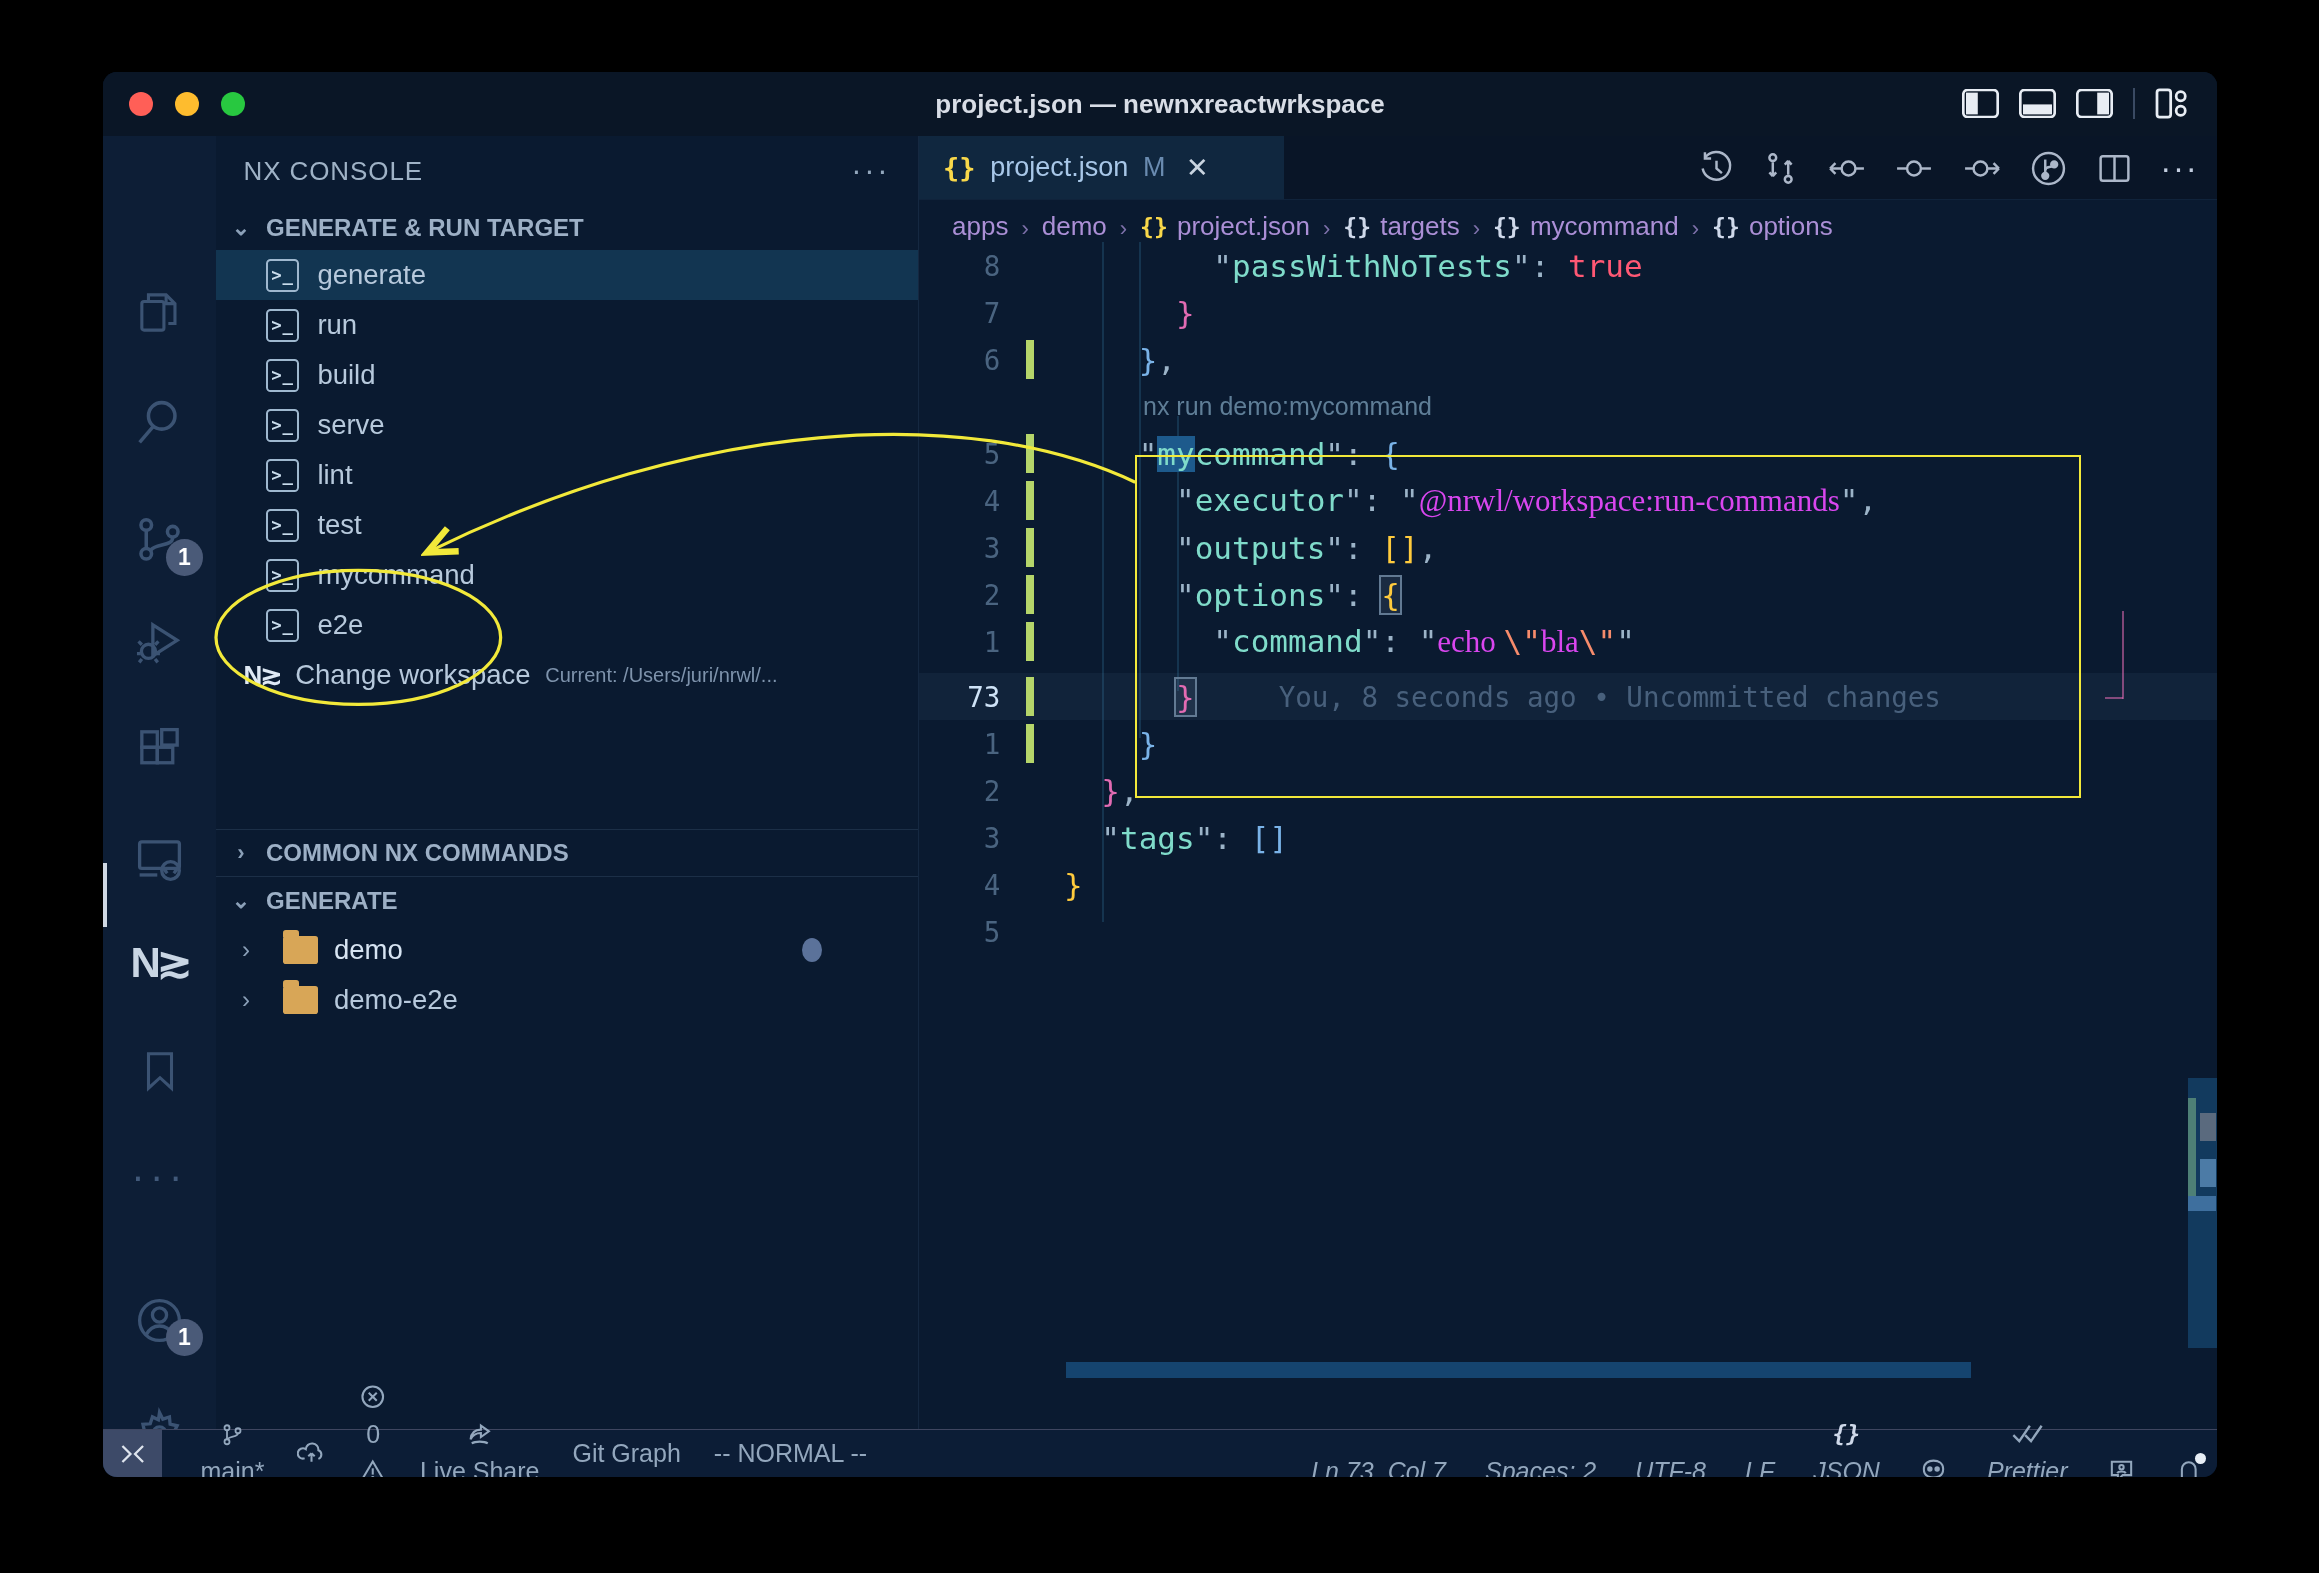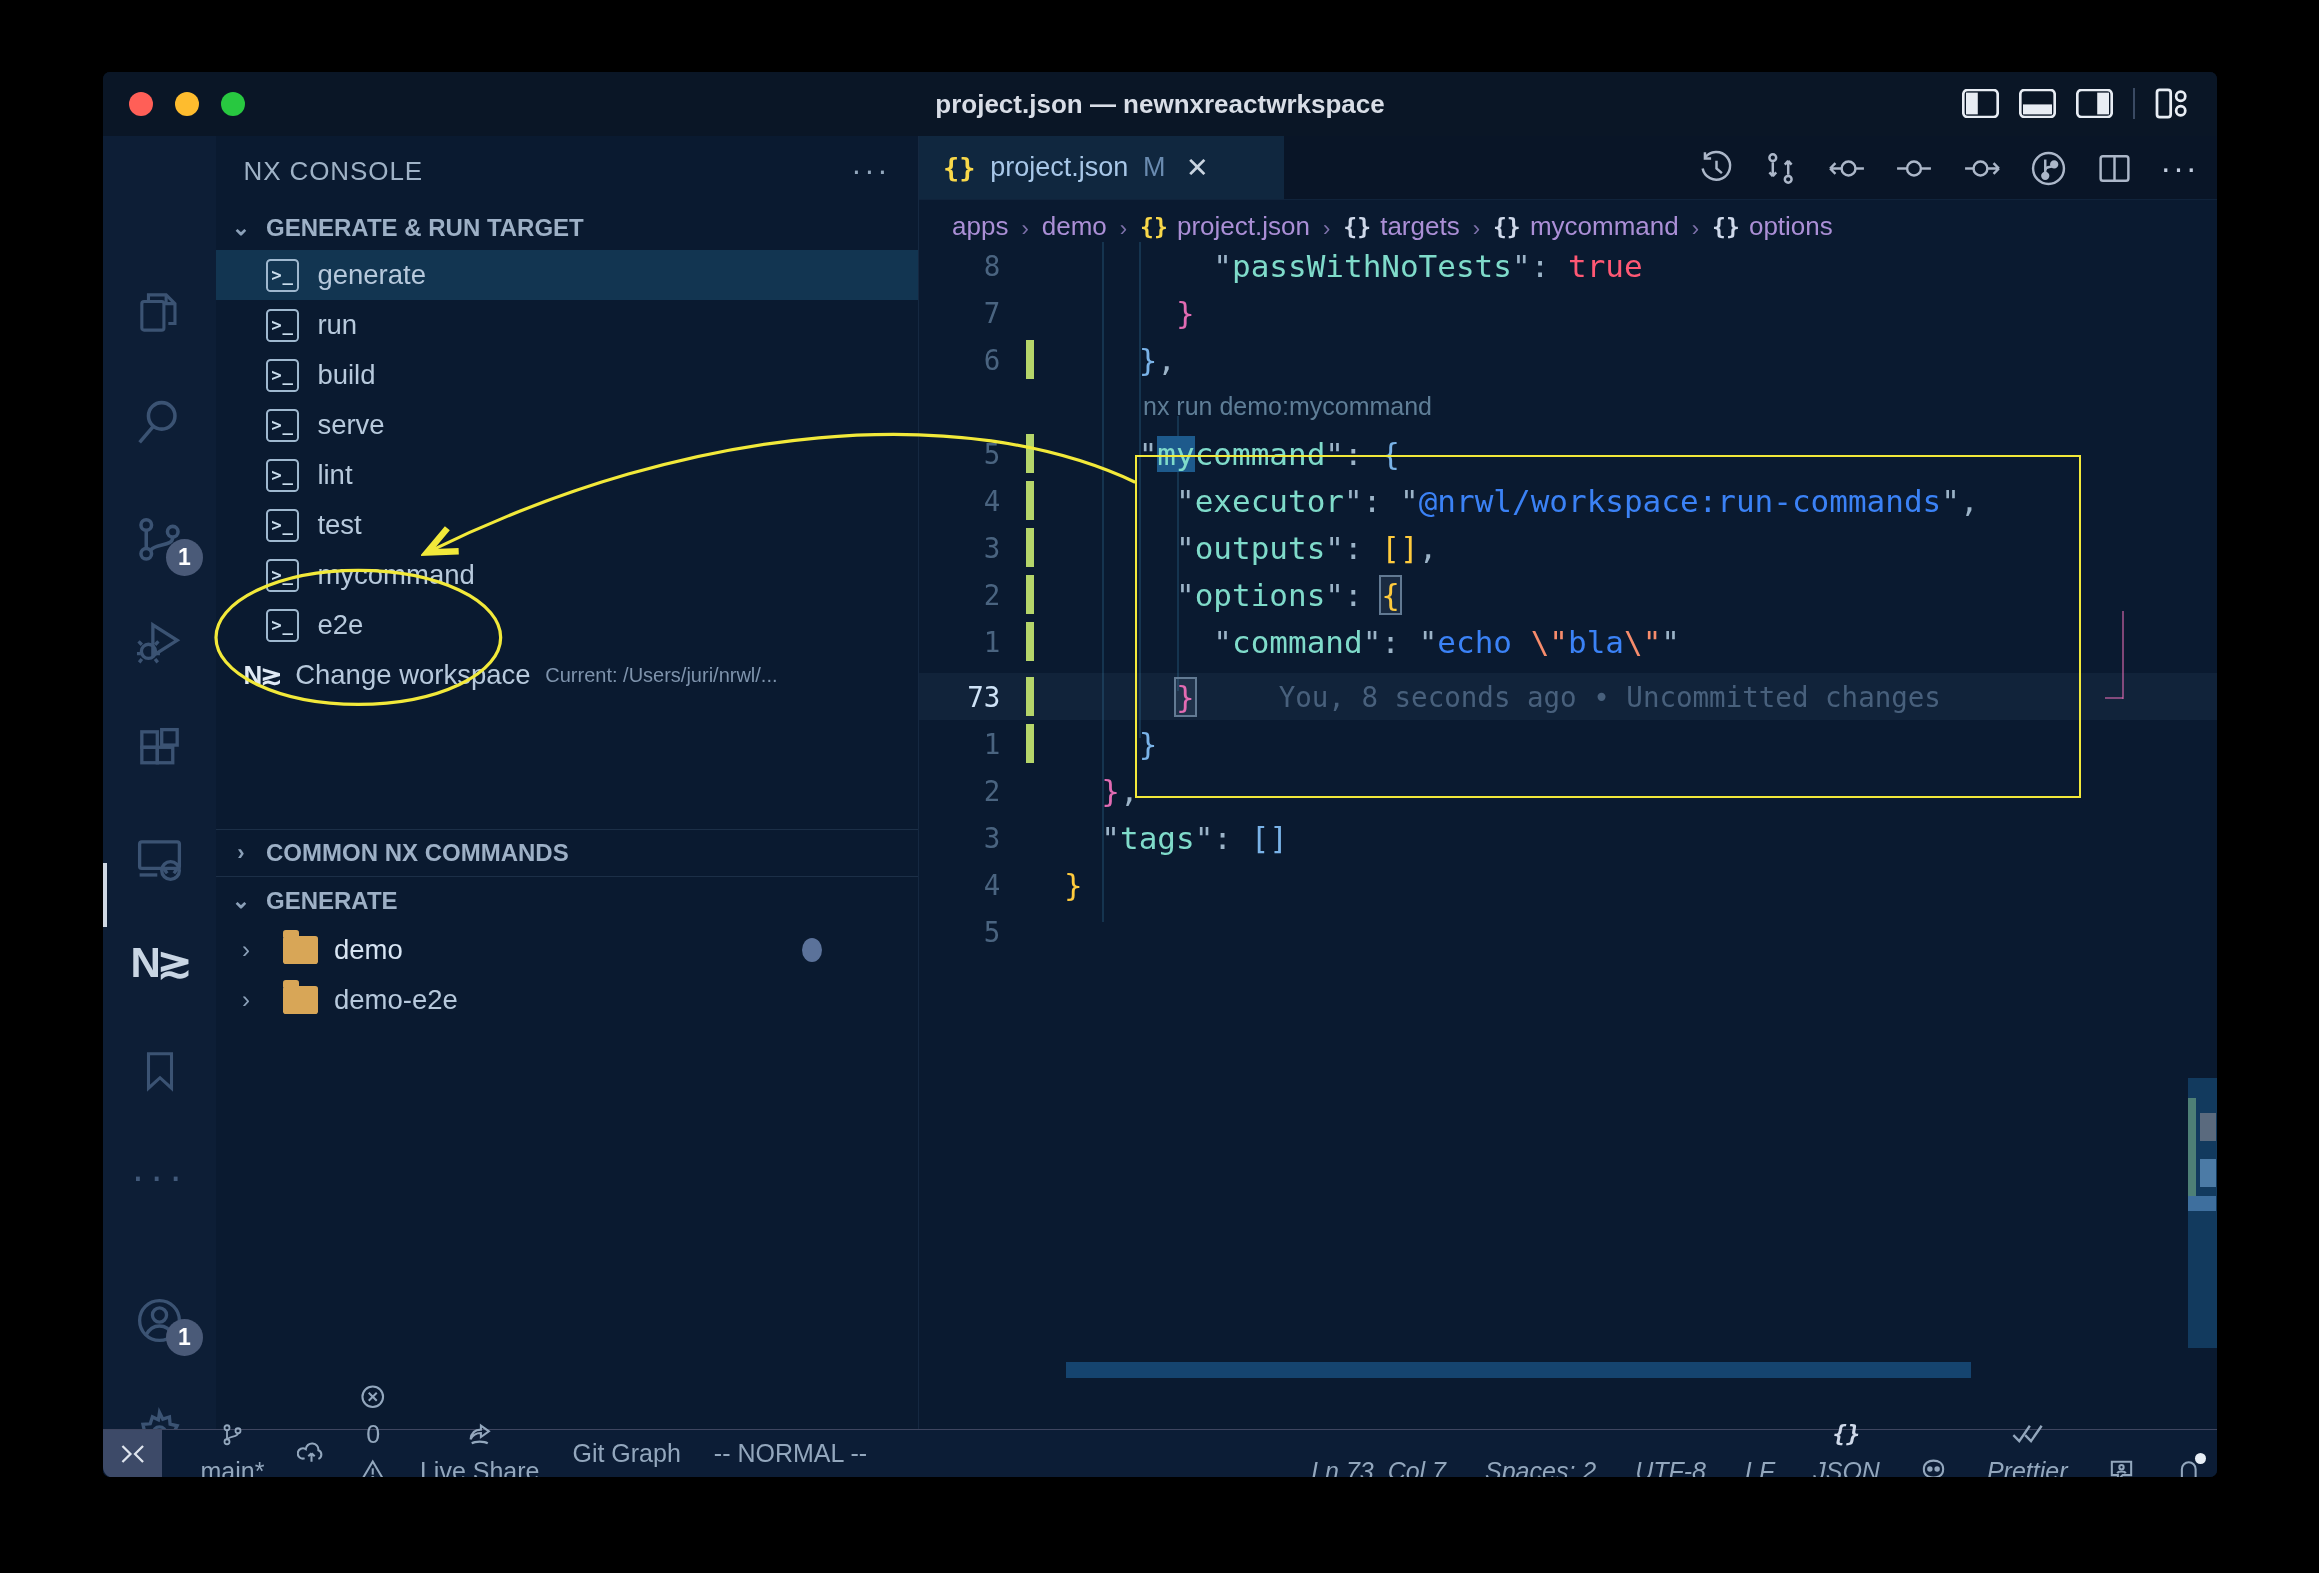--- a/index.html
+++ b/index.html
@@ -1,19 +1,19 @@
 <!DOCTYPE html>
 <html style="font-size:14.7px"><head>
 <meta charset="utf-8">
 <style>
   * { margin:0; padding:0; box-sizing:border-box; }
   html,body { background:#000; width:2320px; height:1574px; overflow:hidden;
               font-family:"Liberation Sans", sans-serif; }
   #window { position:absolute; left:103px; top:72px; width:2114px; height:1405px;
-            background:#0a1a30; border-radius:7px; overflow:hidden;
+            background:#0a1a30; border-radius:14px; overflow:hidden;
             display:flex; flex-direction:column; }
 
   
   .titlebar { height:64px; background:#0a1626; flex:0 0 auto; position:relative;
               display:flex; align-items:center; }
   .traffic { position:absolute; left:26px; top:20px; display:flex; gap:22px; }
   .tl { width:24px; height:24px; border-radius:50%; }
   .title { width:100%; text-align:center; color:#d8dde6; font-size:26px; font-weight:600; }
   .layout-icons { position:absolute; right:27.5px; top:15.6px; display:flex; gap:20px; align-items:center; }
   .layout-icons svg { display:block; }
@@ -80,21 +80,21 @@
   
   .code-area { flex:1 1 auto; position:relative; font-family:"DejaVu Sans Mono",monospace; overflow:hidden; }
   .indent-guide { position:absolute; width:1.8px; background:#15344f; }
   .code-row { position:relative; height:47px; display:flex; align-items:center; white-space:pre; }
   .code-row.current { background:rgba(120,160,200,.07);margin-top:8px; }
   .lnum { width:96px; text-align:right; padding-right:14.7px; font-size:27.5px; color:#4a6480; flex:0 0 auto; }
   .current .lnum { color:#cfe3f7; }
   .chbar { position:absolute; left:107px; top:3.7px; width:8.3px; height:39px; background:#b5d56a; }
   .ctext { margin-left:49px; font-size:31px; color:#d6deeb; }
   .codelens { margin-left:128px; font-size:25px; color:#5f7e97; font-family:"Liberation Sans",sans-serif; }
-  .tok-key { color:#7fdbca; } .tok-punc { color:#9cb4c8; } .tok-str { color:#3b82f6; }
+  .tok-key { color:#7fdbca; } .tok-punc { color:#9cb4c8; } .tok-str { color:#d946ef;font-family:Liberation Serif, serif; }
   .tok-strq { color:#9cb4c8; } .tok-bool { color:#ff5874; } .tok-esc { color:#f78c6c; }
   .tok-bgold { color:#ffcb3d; } .tok-bpink { color:#e26bb3; } .tok-bblue { color:#7ab3e8; }
   .tok-sel { background:#1d5a8c;text-align:center; }
   .tok-mbox { outline:2.3px solid #627a93; background:rgba(98,122,147,.18); }
   .blame { margin-left:84px; font-size:27.5px; color:#48607c; }
 
   .bracket-guide-v { position:absolute; left:1203px; width:2.3px; background:rgba(226,107,179,.55); }
   .bracket-guide-h { position:absolute; height:2.3px; background:rgba(226,107,179,.55); }
 
   

